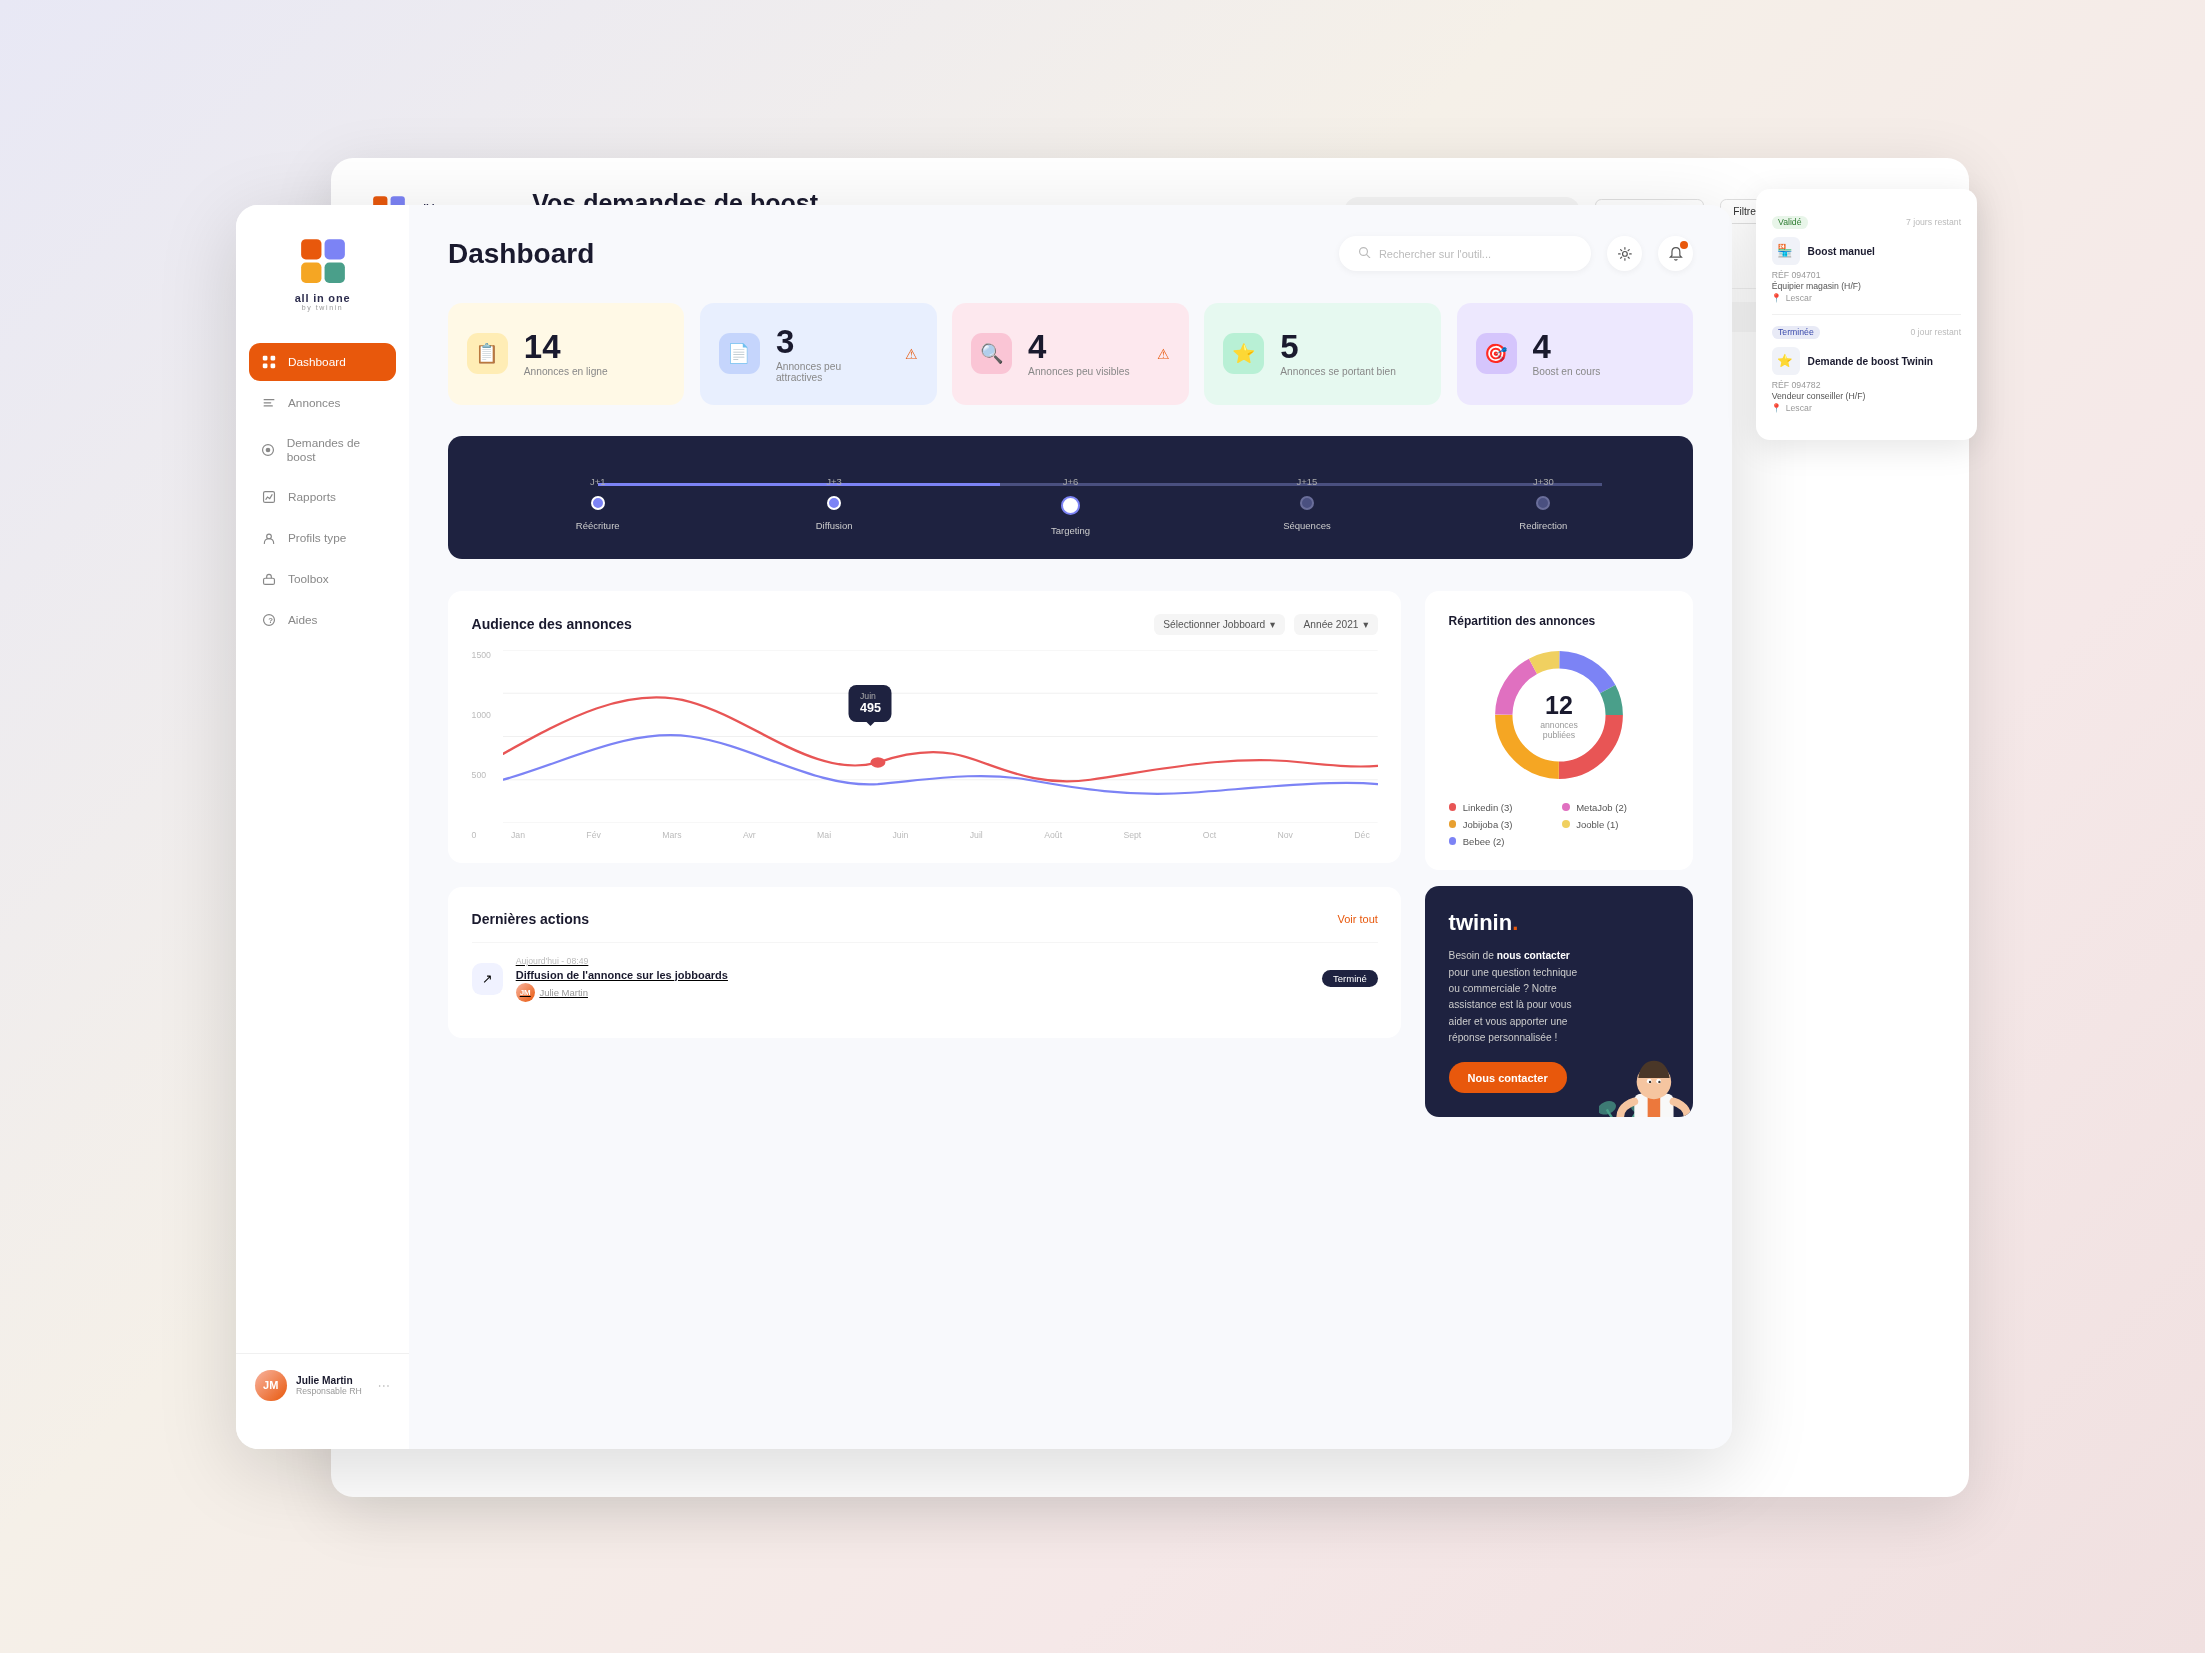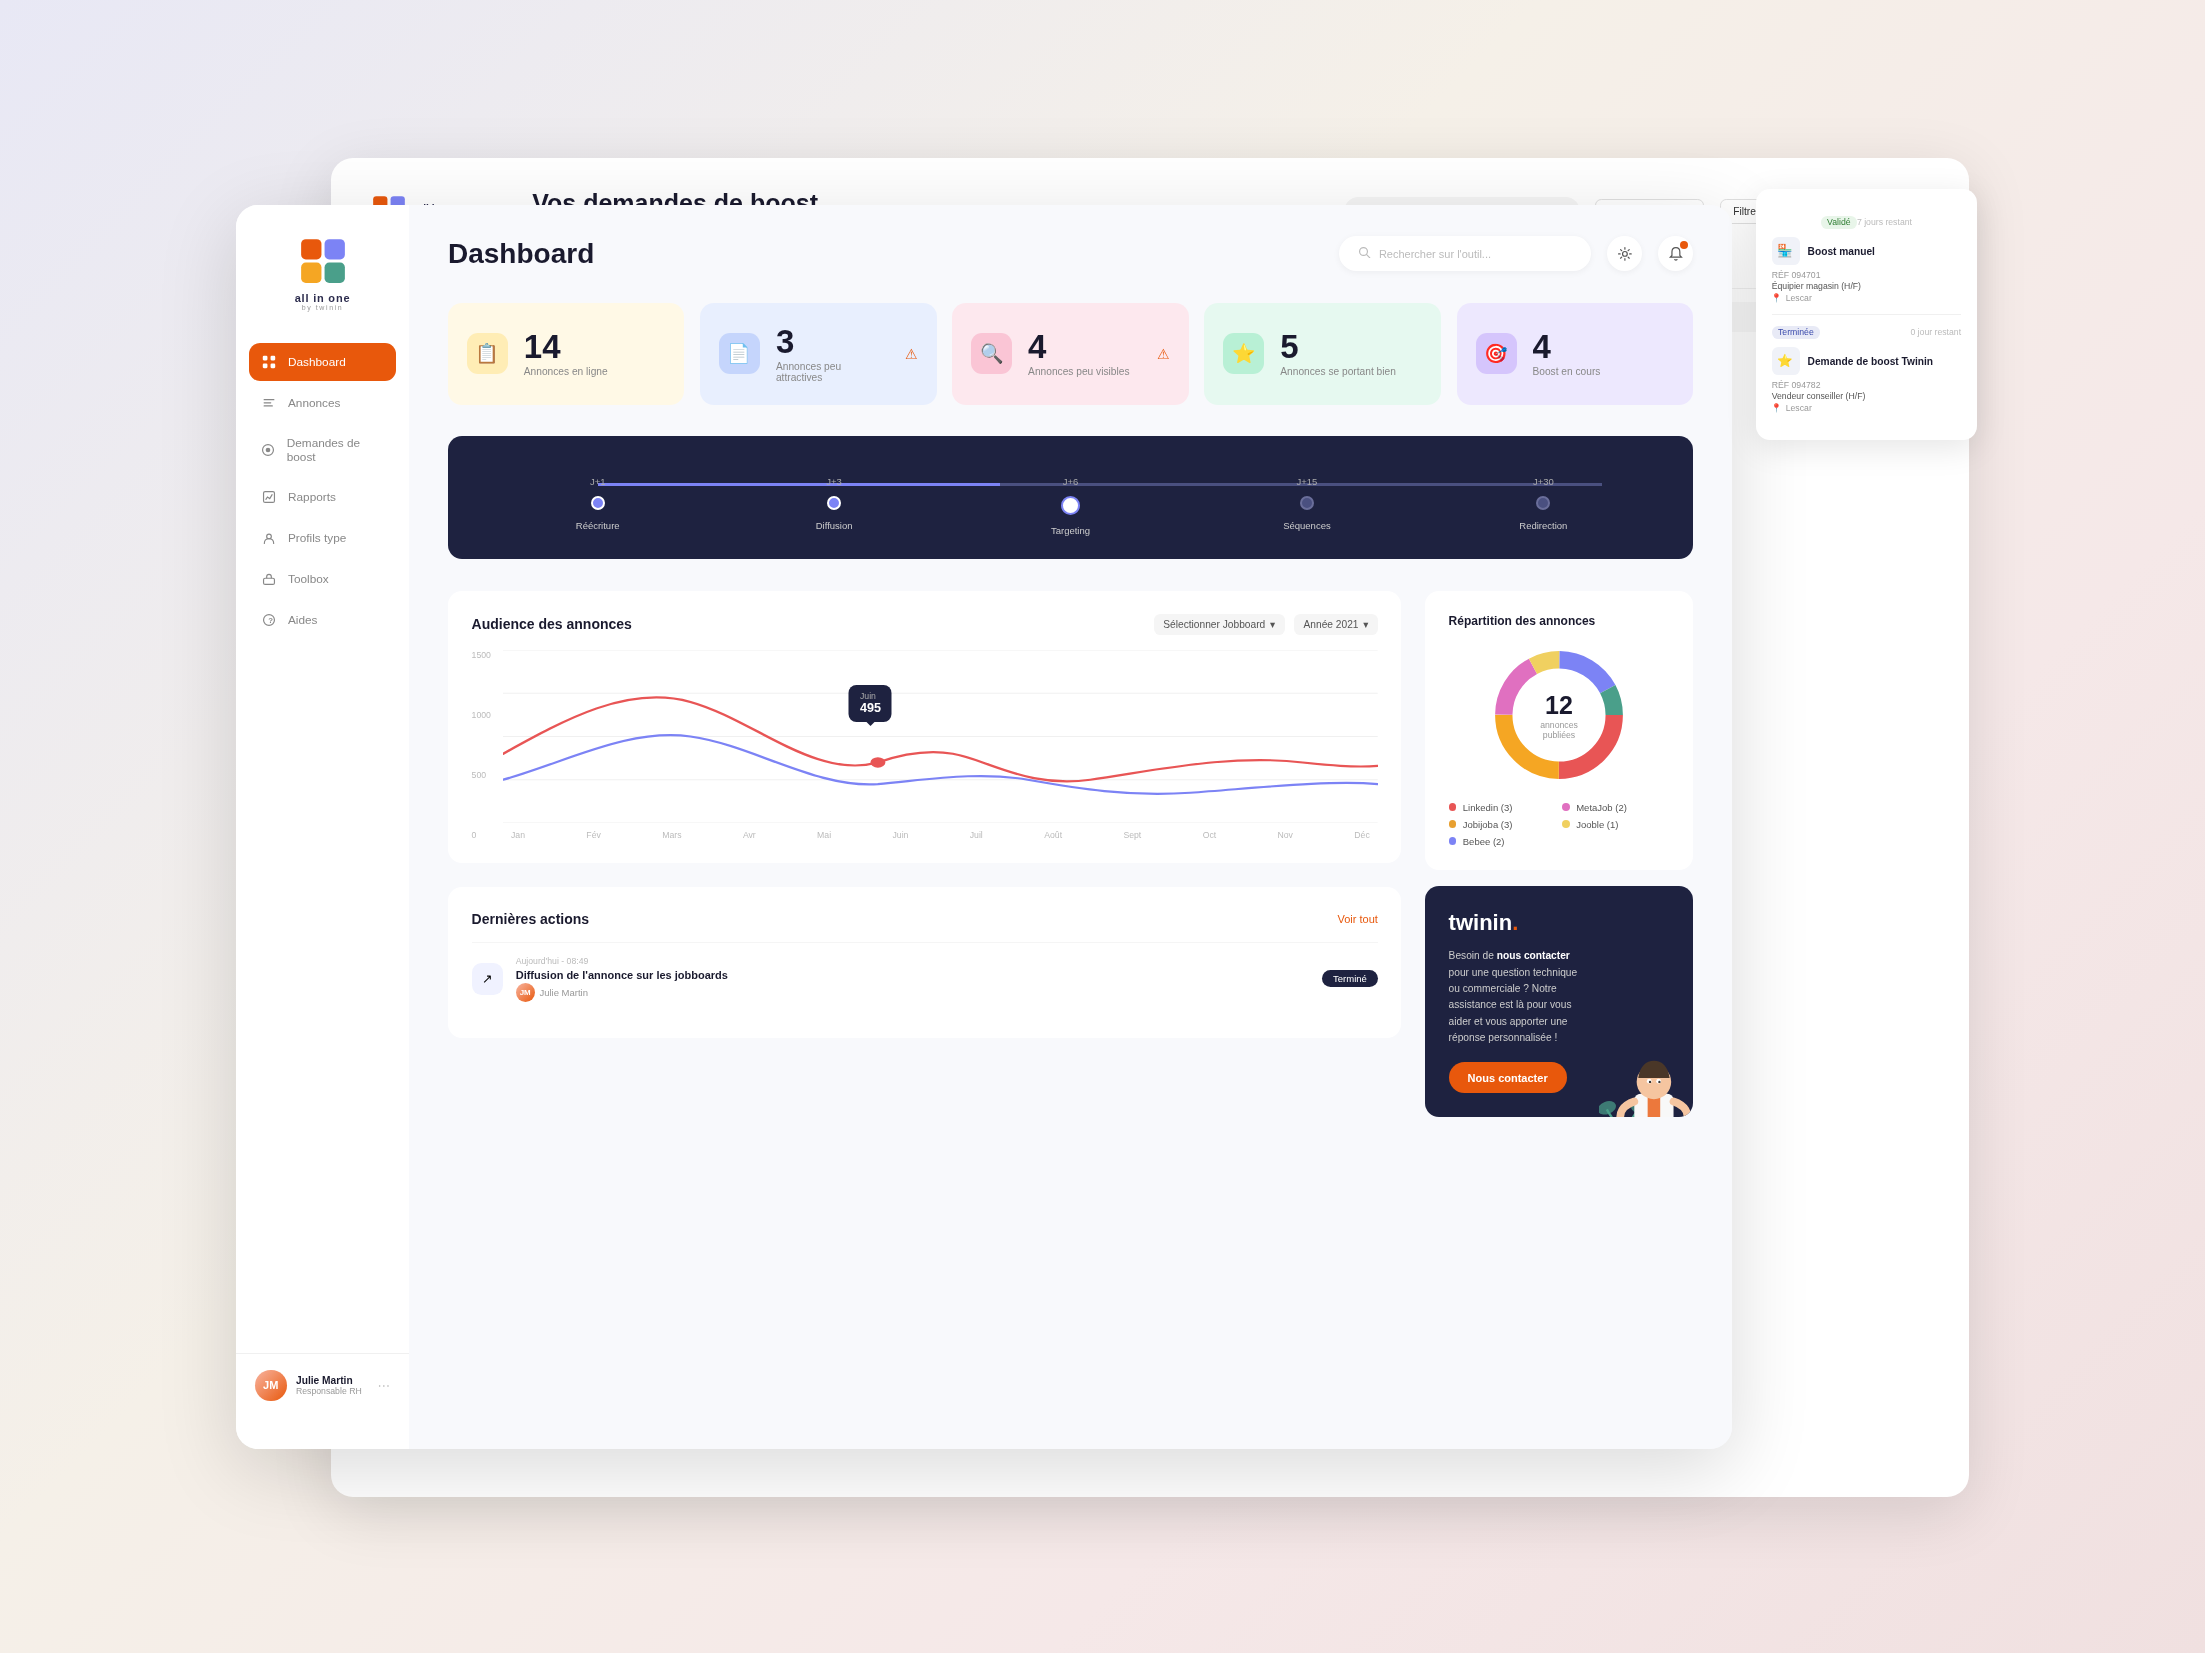--- a/index.html
+++ b/index.html
@@ -583,21 +583,21 @@
       height: 31.5px;
       background: #f0f2ff;
       border-radius: 9.5px;
       display: flex;
       align-items: center;
       justify-content: center;
       font-size: 12.6px;
       flex-shrink: 0;
     }
 
-    .action-content { flex: 1; }
+    .action-content { flex: 1; text-decoration: underline; }
     .action-date { font-size: 8.7px; color: #bbb; margin-bottom: 3.2px; }
     .action-name { font-size: 11px; font-weight: 600; color: #1a1a2e; }
     .action-user { font-size: 9.5px; color: #999; display: flex; align-items: center; gap: 4.7px; margin-top: 1.6px; }
 
     .action-badge {
       background: #1e2240;
       color: #fff;
       font-size: 9.5px;
       padding: 3.2px 11px;
       border-radius: 15.8px;
@@ -794,21 +794,21 @@
       </div>
       <div class="boost-item-sm">
         <span class="badge-rejete">Rejeté ⚠</span>
         <span style="margin-left:12.6px;color:#999;font-size:9.5px;"></span>
       </div>
     </div>
   </div>
 
   <div class="right-panel">
     <div class="right-panel-item">
-      <div style="display:flex;align-items:center;justify-content:center;">
+      <div style="display:flex;align-items:center;justify-content:space-between;">
         <span class="rp-badge rp-badge-valide">Validé</span>
         <span style="font-size:8.7px;color:#bbb;">7 jours restant</span>
       </div>
       <div style="display:flex;align-items:center;gap:7.9px;margin-top:7.9px;">
         <div style="width:28px;height:28px;background:#f0f2f8;border-radius:6.3px;display:flex;align-items:center;justify-content:center;font-size:12.6px;">🏪</div>
         <div>
           <div class="rp-title">Boost manuel</div>
         </div>
       </div>
       <div class="rp-ref" style="margin-top:4.7px;">RÉF 094701</div>

